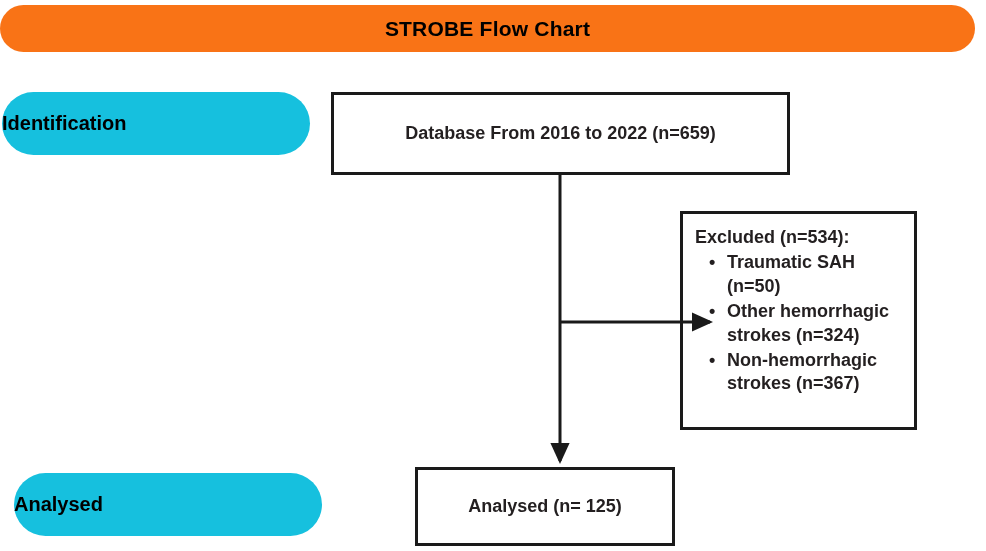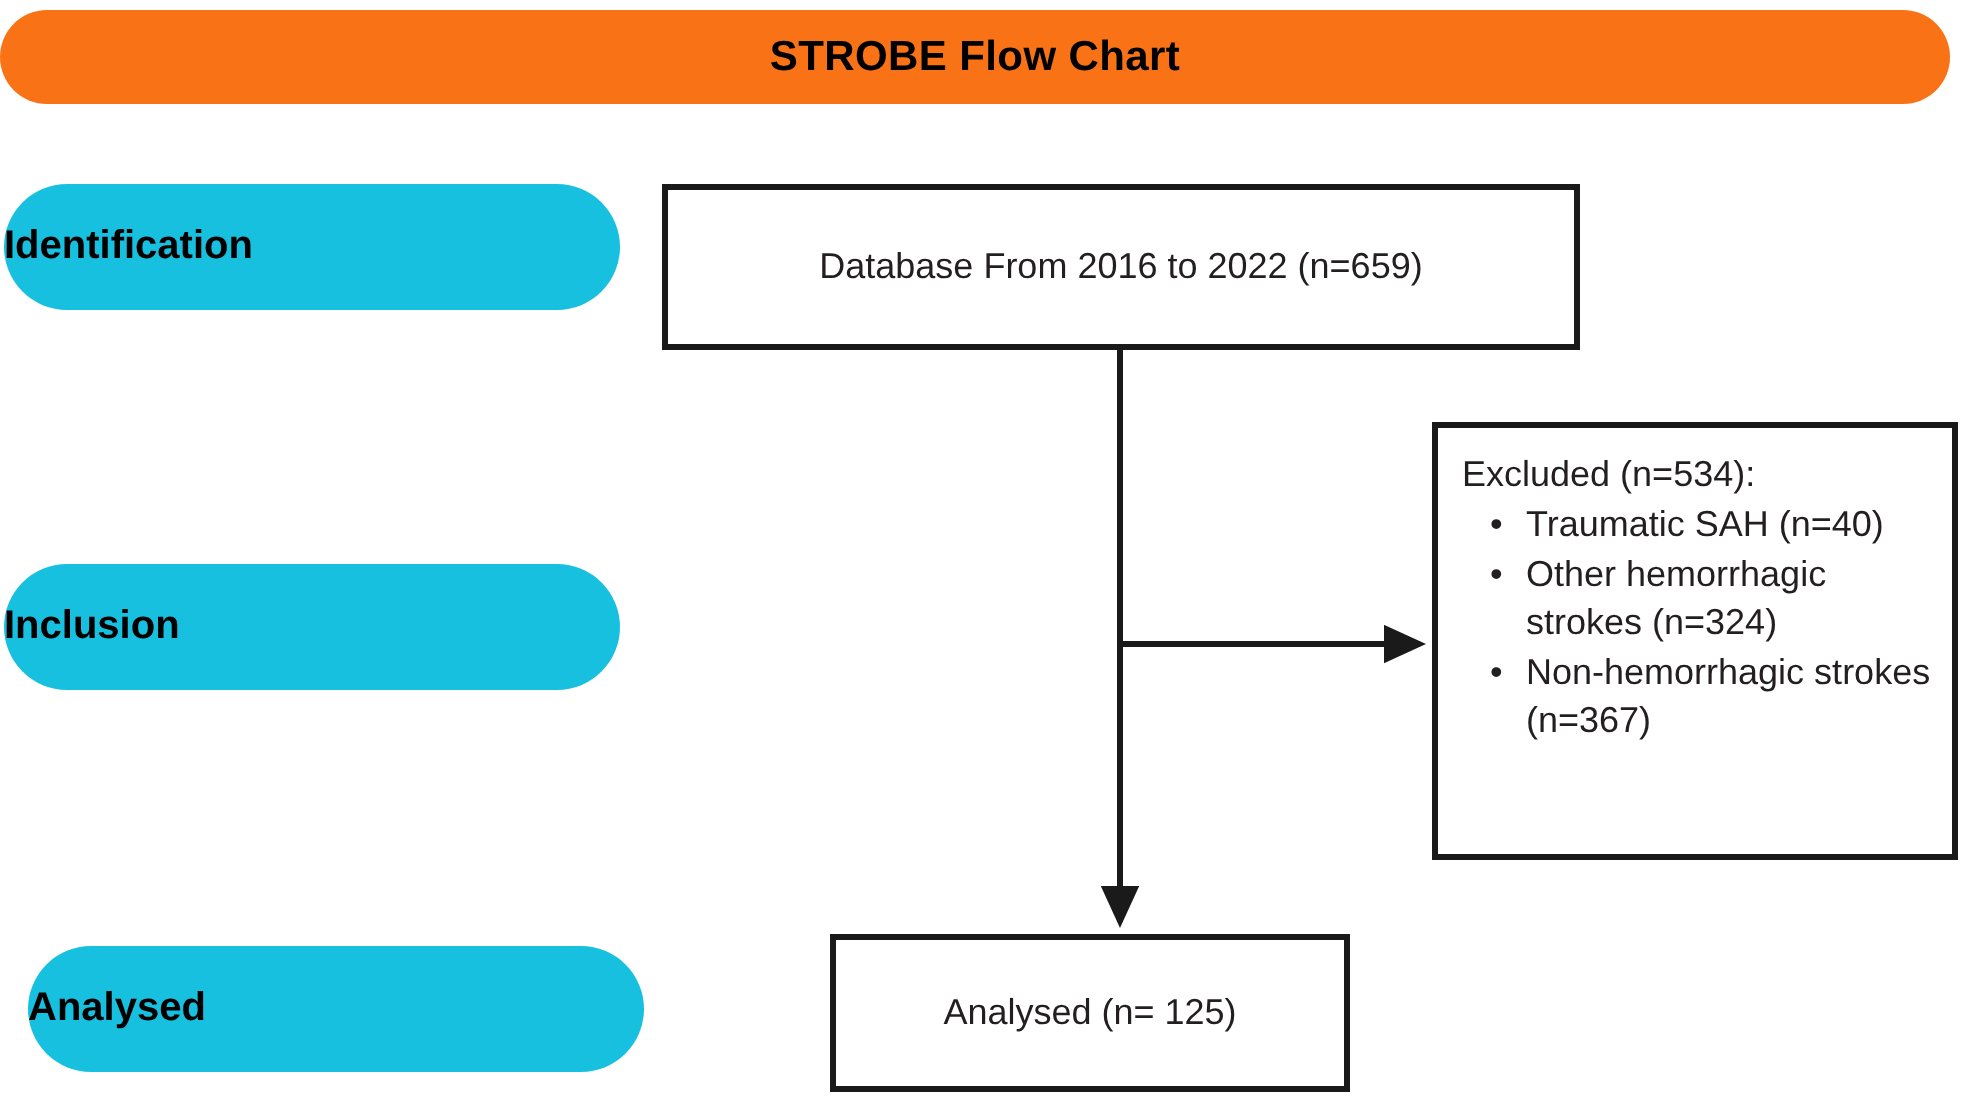--- a/index.html
+++ b/index.html
@@ -63,39 +63,40 @@
   .pill-analysis {
     left: 14px; top: 473px; width: 308px; height: 63px;
   }
 
   
   .box {
     position: absolute;
     background: #ffffff;
     border: 3px solid #1a1a1a;
     box-sizing: border-box;
+    font-weight: bold;
   }
   .box-centered {
     display: flex;
     align-items: center;
     justify-content: center;
   }
   .box-text {
     font-size: 18px;
     color: #231f20;
   }
 
   .box-database {
     left: 331px; top: 92px;  width: 459px; height: 83px;
   }
   .box-analysed {
     left: 415px; top: 467px; width: 260px; height: 79px;
   }
   .box-excluded {
-    left: 716px; top: 211px; width: 263px; height: 219px;
+    left: 680px; top: 211px; width: 237px; height: 219px;
     padding: 12px 10px 10px 12px;
   }
 
   
   .excluded-heading {
     font-size: 18px;
     color: #231f20;
     line-height: 1.32;
     margin: 0 0 1px 0;
   }
@@ -137,38 +138,35 @@
 <div id="canvas">
 
   <div class="banner">
     <span class="banner-title">STROBE Flow Chart</span>
   </div>
 
   <div class="pill pill-identification">
     <span class="pill-label">Identification</span>
   </div>
 
-  <div class="pill pill-inclusion">
-    <span class="pill-label">Inclusion</span>
-  </div>
 
   <div class="pill pill-analysis">
     <span class="pill-label">Analysed</span>
   </div>
 
   <div class="box box-centered box-database">
     <span class="box-text">Database From 2016 to 2022 (n=659)</span>
   </div>
 
   <div class="box box-excluded">
     <p class="excluded-heading">Excluded (n=534):</p>
     <ul class="excluded-list">
       <li class="excluded-item">
         <span class="bullet">•</span>
-        <span>Traumatic SAH (n=40)</span>
+        <span>Traumatic SAH (n=50)</span>
       </li>
       <li class="excluded-item">
         <span class="bullet">•</span>
         <span>Other hemorrhagic strokes (n=324)</span>
       </li>
       <li class="excluded-item">
         <span class="bullet">•</span>
         <span>Non-hemorrhagic strokes (n=367)</span>
       </li>
     </ul>

